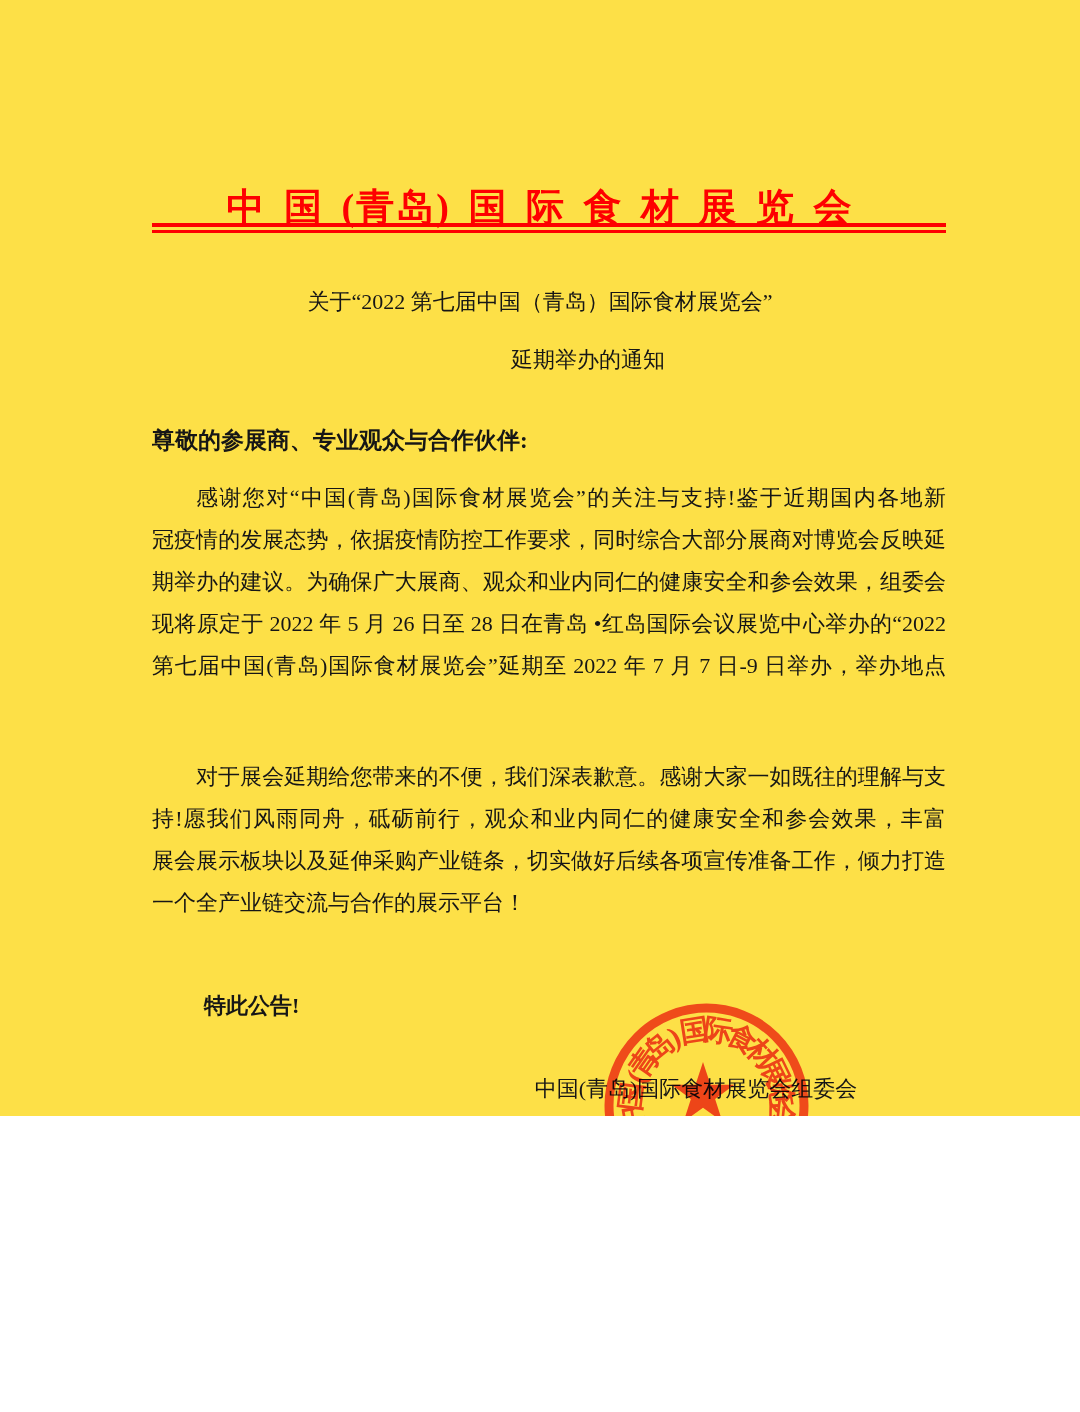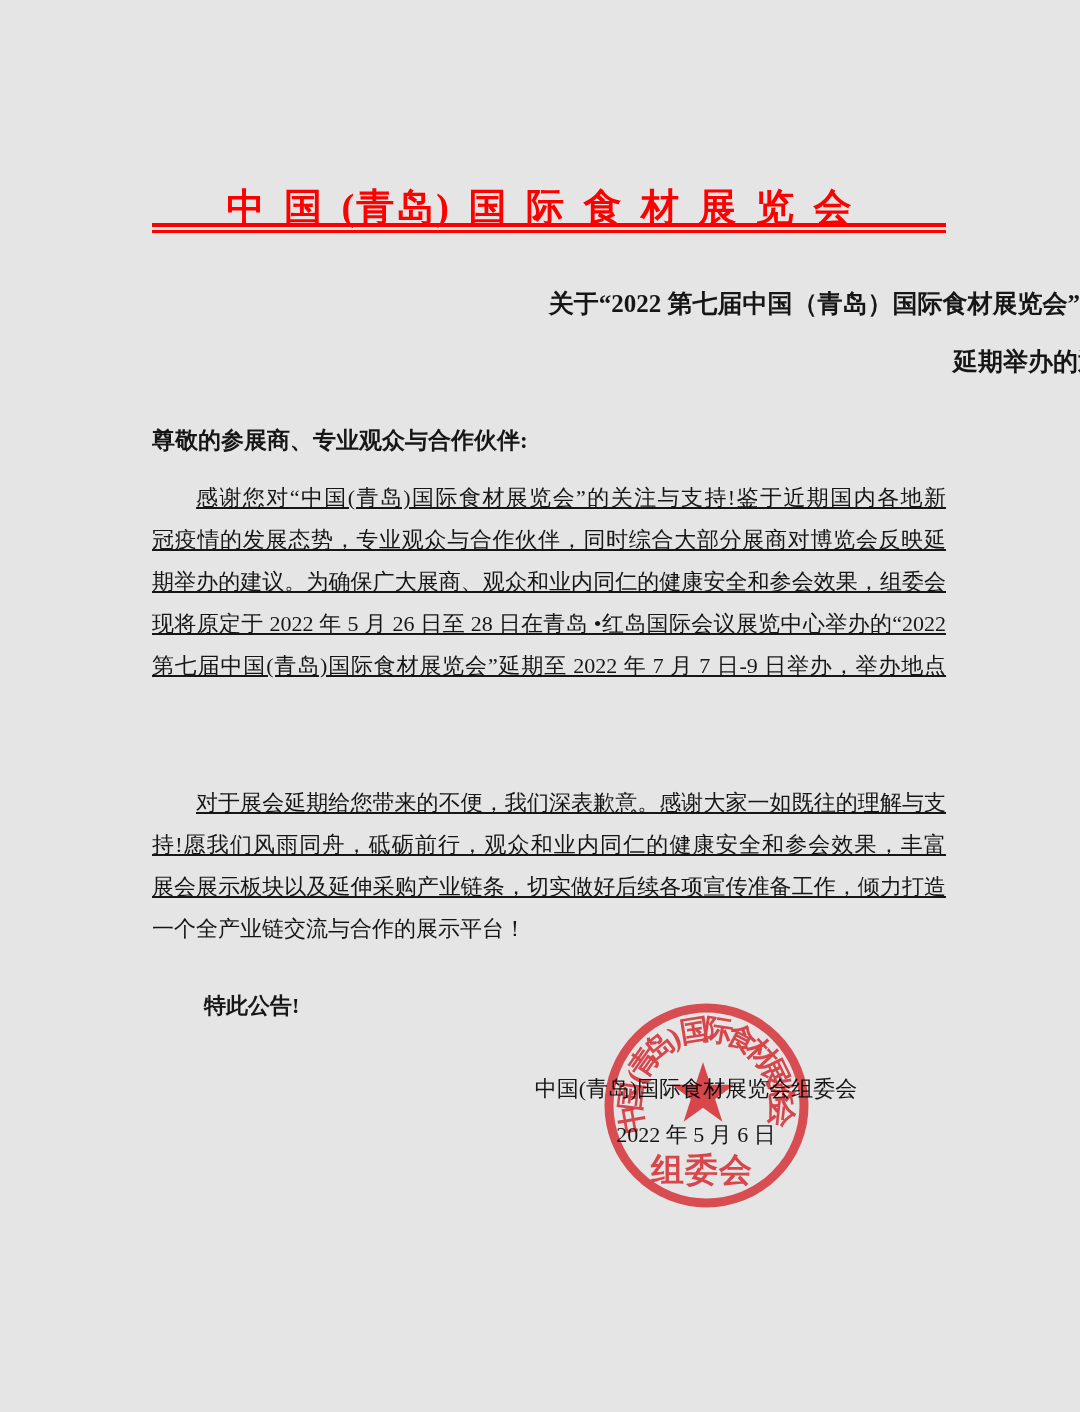--- a/index.html
+++ b/index.html
@@ -1,19 +1,19 @@
 <!DOCTYPE html>
 <html><head>
 <meta charset="utf-8">
 <style>
   html,body{margin:0;padding:0;background:#fff;}
   .page{
     position:relative;
-    width:1080px;height:1412px;
-    background:#e5e5e5;
+    width:1080px;height:1116px;
+    background:#fde047;
     overflow:hidden;
     font-family:"Liberation Serif","DejaVu Serif",serif;
     color:#161616;
   }
   
   .header-title{
     position:absolute;top:182px;left:0;width:1080px;
     text-align:center;
     font-size:38px;font-weight:bold;
     letter-spacing:2px;word-spacing:6px;
@@ -21,38 +21,38 @@
     white-space:nowrap;
   }
   .header-rule{
     position:absolute;top:223px;left:152px;width:794px;
     height:3px;
     border-top:4px solid #fe0000;
     border-bottom:3px solid #fe0000;
   }
   .doc-title{
     position:absolute;left:0;width:1080px;
-    text-align:right;font-size:25px;font-weight:bold;
+    text-align:center;font-size:22px;font-weight:normal;
     white-space:nowrap;
   }
   .doc-title.l1{top:287px;}
   .doc-title.l2{top:345px;padding-left:48px;}
   .salutation{
     position:absolute;top:420px;left:152px;width:794px;
     font-size:23px;font-weight:bold;line-height:42px;
     white-space:nowrap;
   }
   .para{
     position:absolute;left:152px;width:794px;
     font-size:22px;line-height:42px;
   }
   .para.p1{top:477px;}
-  .para.p2{top:782px;}
+  .para.p2{top:756px;}
   .pline{width:794px;}
-  .jl{text-align:justify;text-align-last:justify;text-decoration:underline;}
+  .jl{text-align:justify;text-align-last:justify;}
   .ll{text-align:left;}
   .indent{padding-left:44px;box-sizing:border-box;}
   .closing-notice{
     position:absolute;top:985px;left:152px;width:500px;
     font-size:22px;line-height:42px;text-indent:52px;
     white-space:nowrap;
     font-weight:bold;
   }
   .signature{
     position:absolute;top:1066px;left:396px;width:600px;
@@ -78,21 +78,21 @@
   <div class="header-rule"></div>
 
   <div class="doc-title l1">关于“2022 第七届中国（青岛）国际食材展览会”</div>
 
   <div class="doc-title l2">延期举办的通知</div>
 
   <div class="salutation">尊敬的参展商、专业观众与合作伙伴:</div>
 
   <div class="para p1">
     <div class="pline jl indent">感谢您对“中国(青岛)国际食材展览会”的关注与支持!鉴于近期国内各地新</div>
-    <div class="pline jl">冠疫情的发展态势，专业观众与合作伙伴，同时综合大部分展商对博览会反映延</div>
+    <div class="pline jl">冠疫情的发展态势，依据疫情防控工作要求，同时综合大部分展商对博览会反映延</div>
     <div class="pline jl">期举办的建议。为确保广大展商、观众和业内同仁的健康安全和参会效果，组委会</div>
     <div class="pline jl">现将原定于 2022 年 5 月 26 日至 28 日在青岛 •红岛国际会议展览中心举办的“2022</div>
     <div class="pline jl">第七届中国(青岛)国际食材展览会”延期至 2022 年 7 月 7 日-9 日举办，举办地点</div>
   </div>
 
   <div class="para p2">
     <div class="pline jl indent">对于展会延期给您带来的不便，我们深表歉意。感谢大家一如既往的理解与支</div>
     <div class="pline jl">持!愿我们风雨同舟，砥砺前行，观众和业内同仁的健康安全和参会效果，丰富</div>
     <div class="pline jl">展会展示板块以及延伸采购产业链条，切实做好后续各项宣传准备工作，倾力打造</div>
     <div class="pline ll">一个全产业链交流与合作的展示平台！</div>

